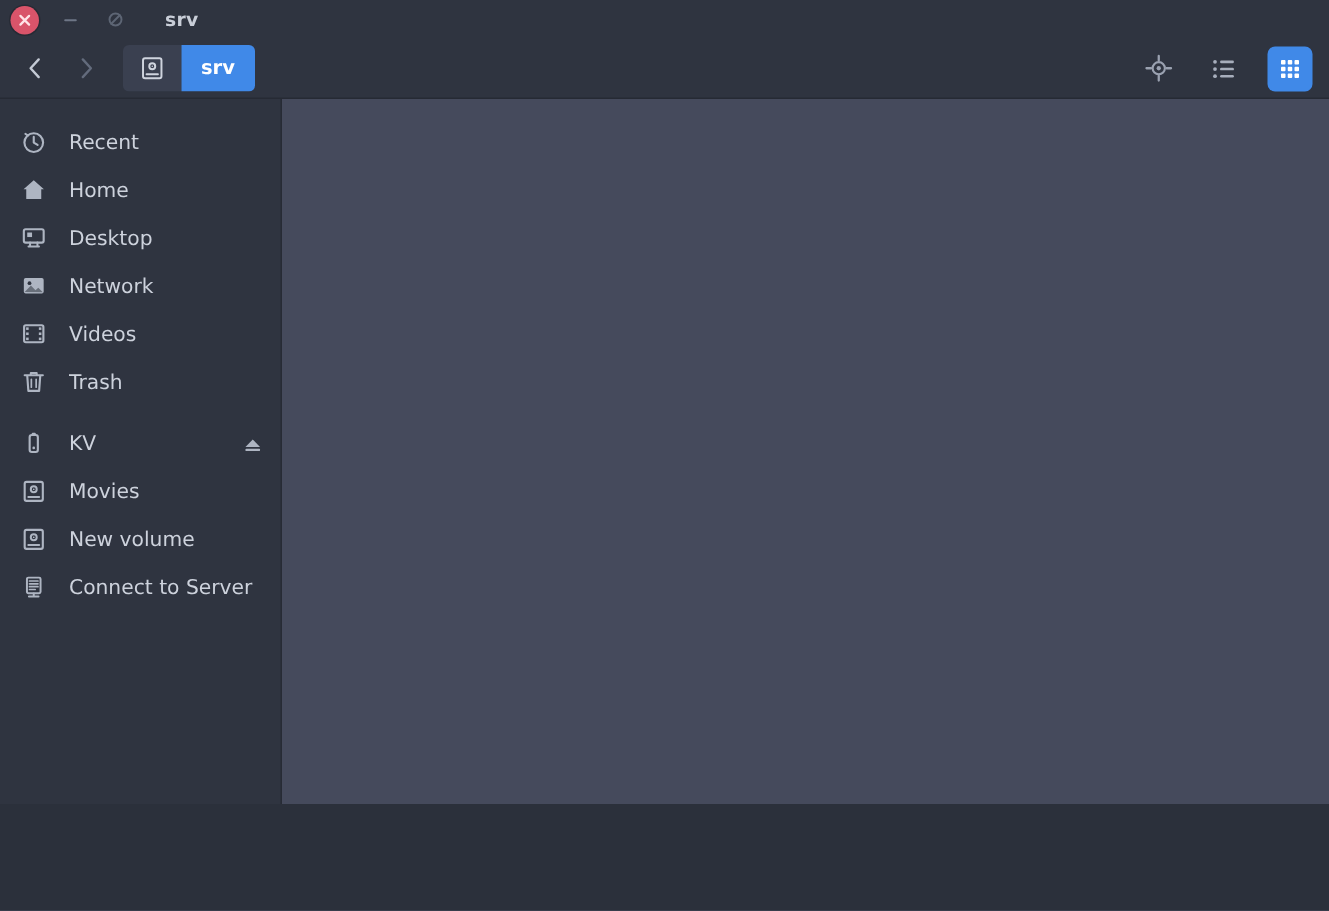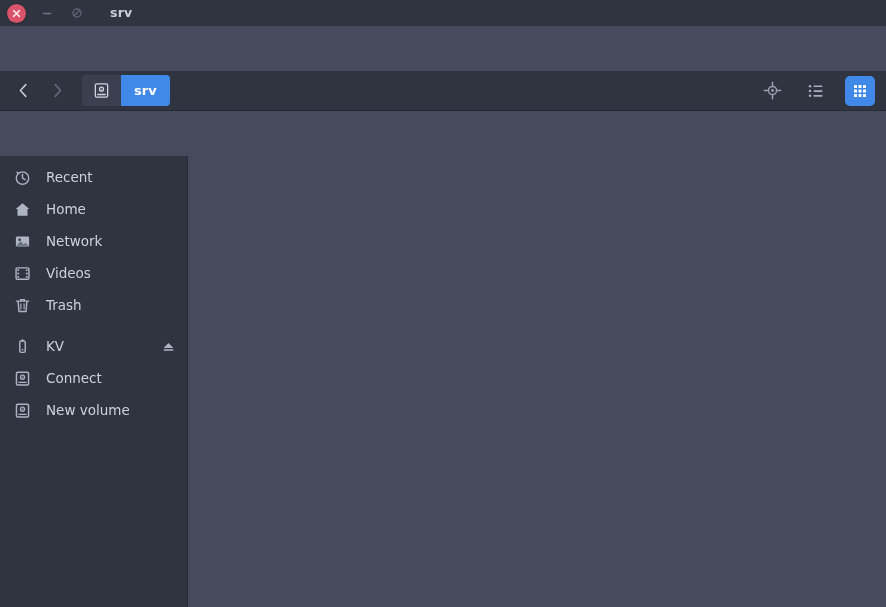--- a/index.html
+++ b/index.html
@@ -7,26 +7,25 @@
     padding: 0;
     background: #2b303b;
   }
   body {
     font-family: "DejaVu Sans", "Liberation Sans", sans-serif;
     -webkit-font-smoothing: antialiased;
   }
   #app {
     position: relative;
     width: 886px;
-    height: 607px;
+    height: 536px;
     overflow: hidden;
     background: #454a5c;
     display: flex;
     flex-direction: column;
-    gap: 45px;
   }
 
   
   .titlebar {
     height: 26px;
     flex: 0 0 26px;
     background: #2f3440;
     display: flex;
     align-items: center;
     padding-left: 7px;
@@ -123,21 +122,21 @@
     flex: 0 0 188px;
     background: #2f3440;
     border-right: 1px solid #272b35;
     padding-top: 5px;
     box-sizing: border-box;
     overflow: hidden;
   }
   .side-item {
     height: 32px;
     display: flex;
-    align-items: center;
+    align-items: flex-end;
     padding: 0 10px 0 13px;
     box-sizing: border-box;
     color: #cdd2dc;
     font-size: 13.5px;
   }
   .side-item .ico {
     width: 19px;
     flex: 0 0 19px;
     display: flex;
     align-items: center;
@@ -272,20 +271,30 @@
 
       <div class="side-item">
         <span class="ico">
           <svg width="17" height="17" viewBox="0 0 18 18">
             <path d="M9 2.3 L16.2 8.6 H14.3 V15.6 H3.7 V8.6 H1.8 Z" fill="#aeb5c2"></path>
           </svg>
         </span>
         <span class="lbl">Home</span>
       </div>
 
+      <div class="side-item">
+        <span class="ico">
+          <svg width="17" height="17" viewBox="0 0 18 18">
+            <rect x="2" y="3" width="14" height="9.4" rx="1.3" stroke="#aeb5c2" stroke-width="1.5" fill="none"></rect>
+            <rect x="4.4" y="5.3" width="3.4" height="3.2" fill="#aeb5c2"></rect>
+            <path d="M6.4 12.4 V14.6 M11.6 12.4 V14.6 M5.3 15.2 H12.7" stroke="#aeb5c2" stroke-width="1.4" stroke-linecap="round"></path>
+          </svg>
+        </span>
+        <span class="lbl">Desktop</span>
+      </div>
 
 
 
 
       <div class="side-item">
         <span class="ico">
           <svg width="17" height="17" viewBox="0 0 18 18">
             <rect x="2" y="3.6" width="14" height="10.8" rx="1.3" fill="#aeb5c2"></rect>
             <circle cx="6" cy="7.2" r="1.35" fill="#2f3440"></circle>
             <path d="M2.6 13.4 L7 8.8 L10.2 12.2 L12.2 10.4 L15.4 13.6 Z" fill="#2f3440" opacity="0.55"></path>
@@ -346,36 +355,46 @@
 
       <div class="side-item">
         <span class="ico">
           <svg width="17" height="17" viewBox="0 0 18 18">
             <rect x="2.6" y="2.4" width="12.8" height="13.4" rx="1.3" stroke="#aeb5c2" stroke-width="1.5" fill="none"></rect>
             <circle cx="9" cy="7.6" r="2.1" stroke="#aeb5c2" stroke-width="1.4" fill="none"></circle>
             <circle cx="9" cy="7.6" r="0.6" fill="#aeb5c2"></circle>
             <path d="M5.2 13.1 H12.8" stroke="#aeb5c2" stroke-width="1.5" stroke-linecap="round"></path>
           </svg>
         </span>
-        <span class="lbl">Connect</span>
+        <span class="lbl">Movies</span>
       </div>
 
       <div class="side-item">
         <span class="ico">
           <svg width="17" height="17" viewBox="0 0 18 18">
             <rect x="2.6" y="2.4" width="12.8" height="13.4" rx="1.3" stroke="#aeb5c2" stroke-width="1.5" fill="none"></rect>
             <circle cx="9" cy="7.6" r="2.1" stroke="#aeb5c2" stroke-width="1.4" fill="none"></circle>
             <circle cx="9" cy="7.6" r="0.6" fill="#aeb5c2"></circle>
             <path d="M5.2 13.1 H12.8" stroke="#aeb5c2" stroke-width="1.5" stroke-linecap="round"></path>
           </svg>
         </span>
         <span class="lbl">New volume</span>
       </div>
 
 
+      <div class="side-item">
+        <span class="ico">
+          <svg width="17" height="17" viewBox="0 0 18 18">
+            <rect x="4.2" y="2.2" width="9.6" height="11" rx="1" stroke="#aeb5c2" stroke-width="1.4" fill="none"></rect>
+            <path d="M6 4.6 H12 M6 6.6 H12 M6 8.6 H12 M6 10.6 H10" stroke="#aeb5c2" stroke-width="1.2" stroke-linecap="round"></path>
+            <path d="M9 13.4 V15.2 M5.6 15.6 H12.4" stroke="#aeb5c2" stroke-width="1.4" stroke-linecap="round"></path>
+          </svg>
+        </span>
+        <span class="lbl">Connect to Server</span>
+      </div>
 
     </div>
 
     <div class="content">
       <span></span>
     </div>
 
   </div>
 </div>
 

